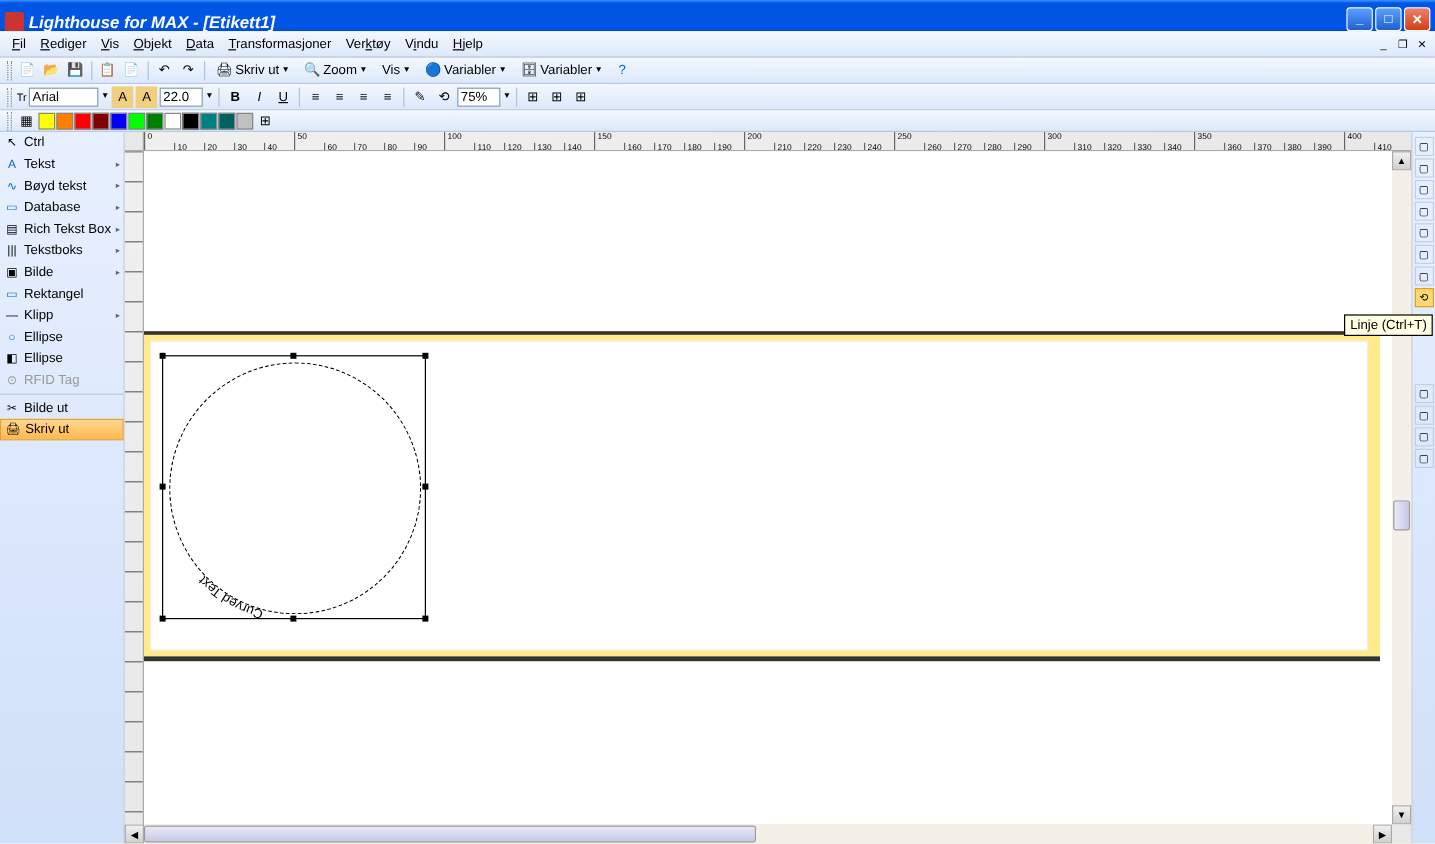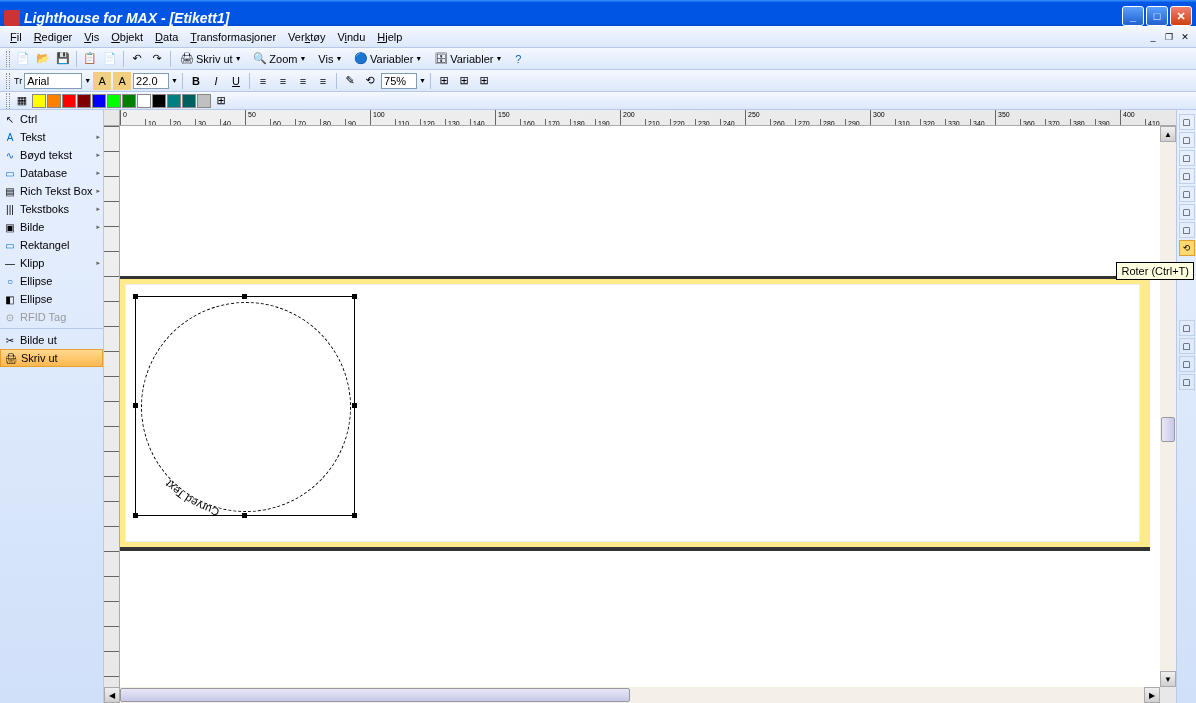--- a/index.html
+++ b/index.html
@@ -450,13 +450,13 @@
     <div class="dock-btn">▢</div>
     <div class="dock-btn hl">⟲</div>
     <div style="height:60px"></div>
     <div class="dock-btn">▢</div>
     <div class="dock-btn">▢</div>
     <div class="dock-btn">▢</div>
     <div class="dock-btn">▢</div>
   </div>
 </div>
 
-<div class="tooltip">Roter (Ctrl+T)</div>
+<div class="tooltip">Linje (Ctrl+T)</div>
 
 </body></html>

